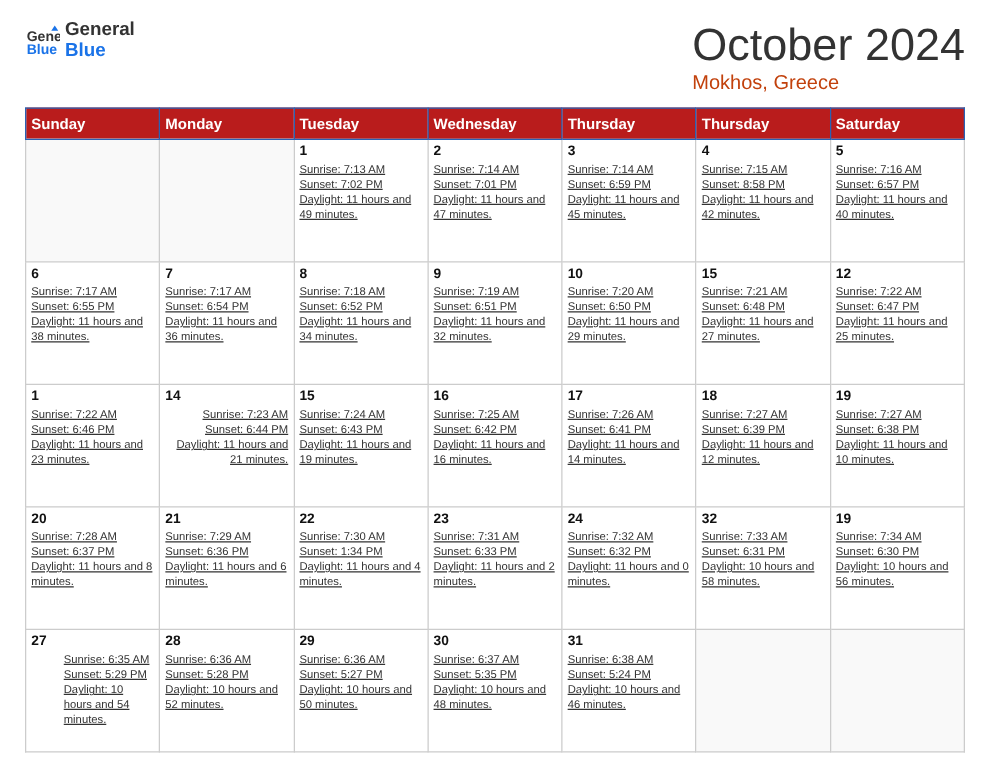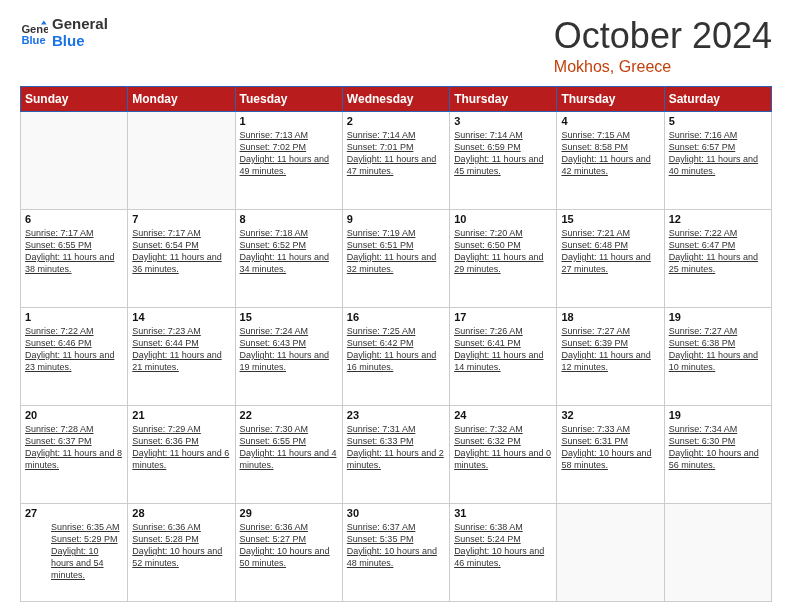--- a/index.html
+++ b/index.html
@@ -207,21 +207,21 @@
         </tr>
         <tr class="week-row">
           <td>
             <span class="day-num">1</span>
             <div class="cell-info" style="white-space: pre-line;">Sunrise: 7:22 AM
 Sunset: 6:46 PM
 Daylight: 11 hours and 23 minutes.</div>
           </td>
           <td>
             <span class="day-num">14</span>
-            <div class="cell-info" style="white-space: pre-line;">Sunrise: 7:23 AM
+            <div class="cell-info" style="white-space: pre-line; text-align: right;">Sunrise: 7:23 AM
 Sunset: 6:44 PM
 Daylight: 11 hours and 21 minutes.</div>
           </td>
           <td>
             <span class="day-num">15</span>
             <div class="cell-info" style="white-space: pre-line;">Sunrise: 7:24 AM
 Sunset: 6:43 PM
 Daylight: 11 hours and 19 minutes.</div>
           </td>
           <td>
@@ -258,21 +258,21 @@
           </td>
           <td>
             <span class="day-num">21</span>
             <div class="cell-info" style="white-space: pre-line;">Sunrise: 7:29 AM
 Sunset: 6:36 PM
 Daylight: 11 hours and 6 minutes.</div>
           </td>
           <td>
             <span class="day-num">22</span>
             <div class="cell-info" style="white-space: pre-line;">Sunrise: 7:30 AM
-Sunset: 6:55 PM
+Sunset: 1:34 PM
 Daylight: 11 hours and 4 minutes.</div>
           </td>
           <td>
             <span class="day-num">23</span>
             <div class="cell-info" style="white-space: pre-line;">Sunrise: 7:31 AM
 Sunset: 6:33 PM
 Daylight: 11 hours and 2 minutes.</div>
           </td>
           <td>
             <span class="day-num">24</span>

